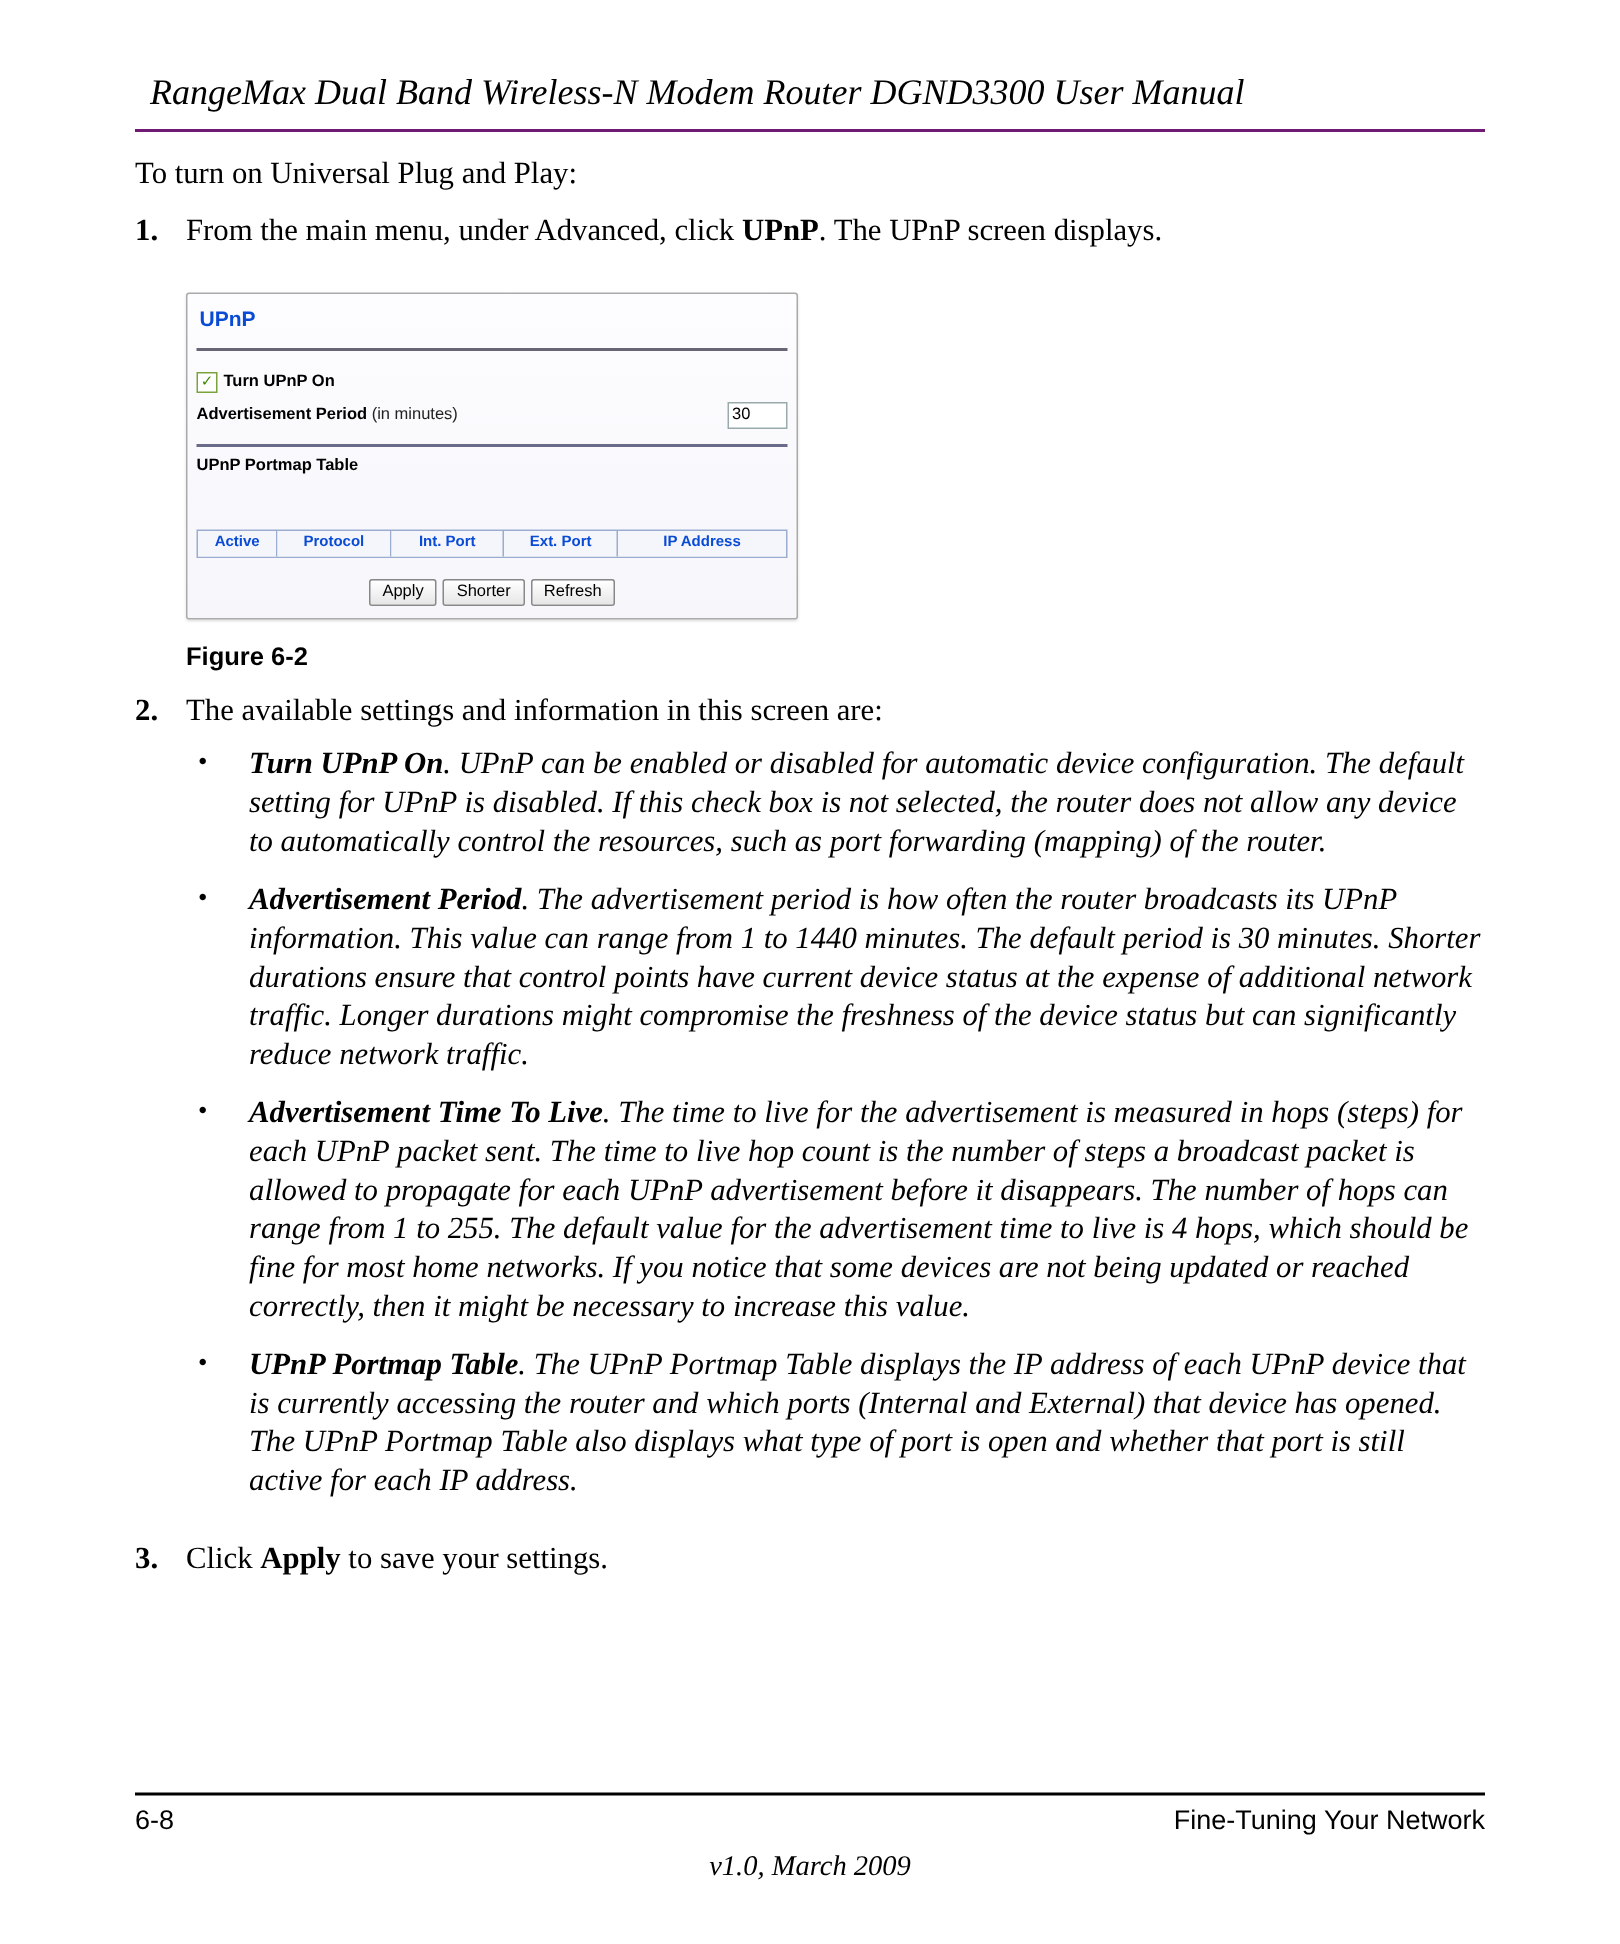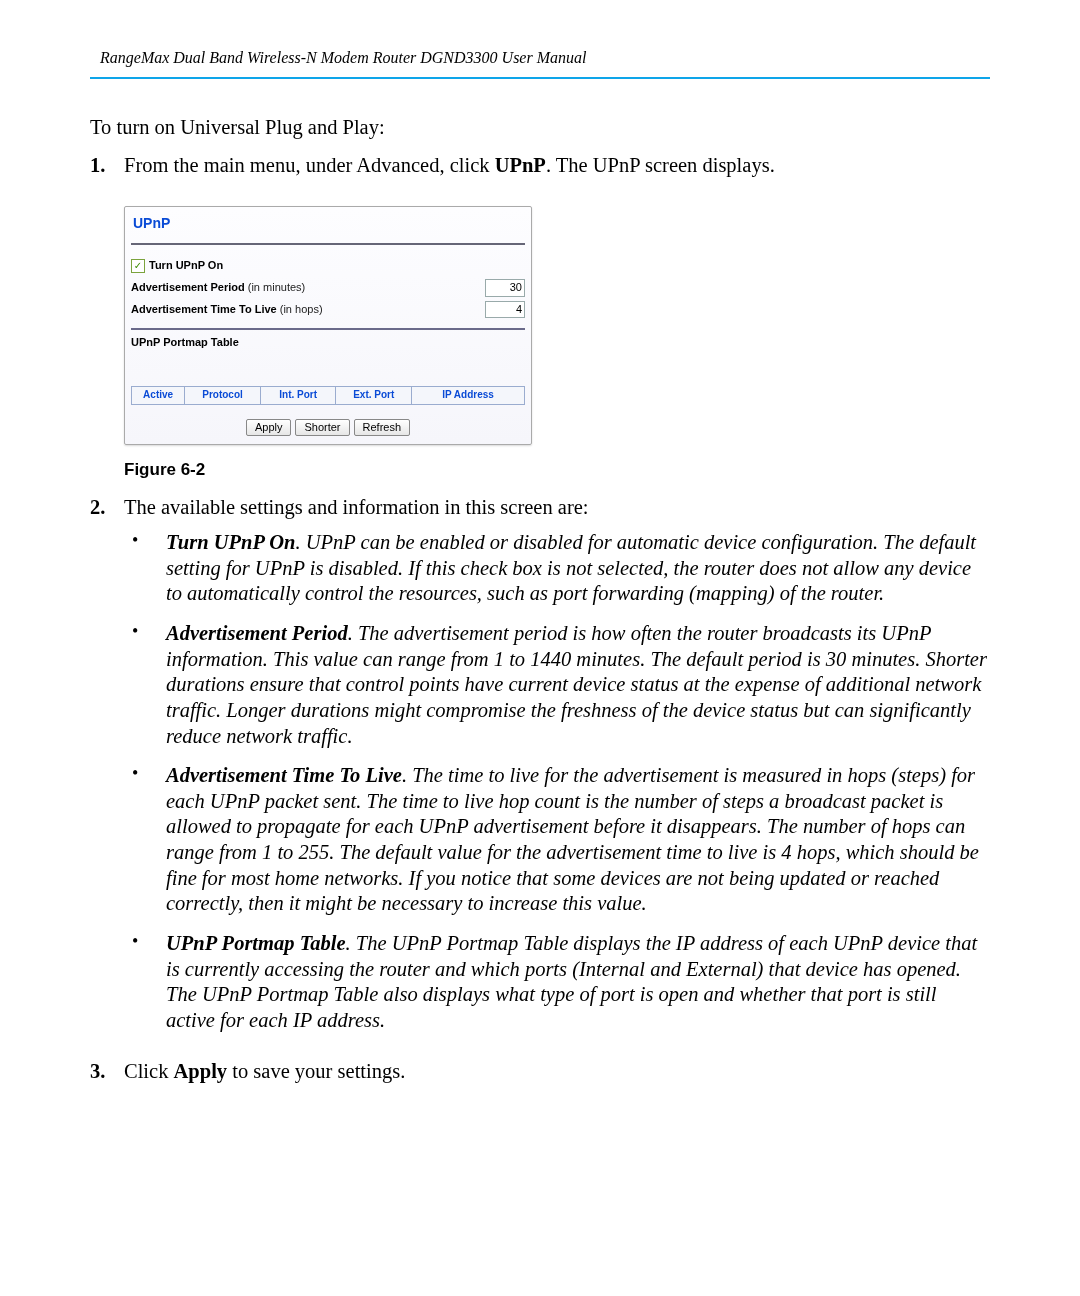--- a/index.html
+++ b/index.html
@@ -12,27 +12,27 @@
     width: 1080px;
     height: 1296px;
     position: relative;
     box-sizing: border-box;
     padding: 44px 90px 40px 90px;
     display: flex;
     flex-direction: column;
   }
   .run-head {
     font-style: italic;
-    font-size: 16px;
+    font-size: 24px;
     padding: 5px 0 10px 10px;
-    border-bottom: 2px solid #0ea5e9;
+    border-bottom: 2px solid #701a75;
   }
   .body {
     flex: 1 1 auto;
-    padding-top: 36px;
+    padding-top: 16px;
     font-size: 20.5px;
     line-height: 1.25;
   }
   .para { margin: 0 0 12px 0; }
   .ol { list-style: none; padding: 0; margin: 0; }
   .ol > li { display: flex; margin: 0 0 12px 0; }
   .ol > li > .num { flex: 0 0 34px; font-weight: bold; }
   .ol > li > .txt { flex: 1 1 auto; }
   .bold { font-weight: bold; }
   .figure-wrap { margin: 28px 0 10px 34px; }
@@ -85,21 +85,21 @@
     align-items: center;
     margin-bottom: 4px;
     gap: 20px;
   }
   .upnp-input {
     width: 34px;
     border: 1px solid #9aa;
     background: #fff;
     font-size: 11px;
     padding: 1px 2px;
-    text-align: right;
+    text-align: left;
   }
   .upnp-sep {
     border-top: 2px solid #6a6a8a;
     margin: 10px 0 4px 0;
   }
   .upnp-subtitle { font-weight: bold; margin: 6px 0 2px 0; }
   .portmap {
     border: 1px solid #9aaccf;
     display: flex;
     margin-top: 36px;
@@ -179,26 +179,20 @@
           <span class="upnp-label-bold">Turn UPnP On</span>
         </div>
 
         <div class="upnp-field-row">
           <span>
             <span class="upnp-label-bold">Advertisement Period</span><span class="greylight"> (in minutes)</span>
           </span>
           <span class="upnp-input">30</span>
         </div>
 
-        <div class="upnp-field-row">
-          <span>
-            <span class="upnp-label-bold">Advertisement Time To Live</span><span class="greylight"> (in hops)</span>
-          </span>
-          <span class="upnp-input">4</span>
-        </div>
 
         <div class="upnp-sep"></div>
         <div class="upnp-subtitle">UPnP Portmap Table</div>
         <div class="portmap">
           <div>Active</div>
           <div>Protocol</div>
           <div>Int. Port</div>
           <div>Ext. Port</div>
           <div>IP Address</div>
         </div>
@@ -240,13 +234,20 @@
       </li>
       <li>
         <span class="num">3.</span>
         <span class="txt">
           <span>Click </span><span class="bold">Apply</span><span> to save your settings.</span>
         </span>
       </li>
     </ol>
   </div>
 
+  <div>
+    <div class="footer">
+      <span>6-8</span>
+      <span>Fine-Tuning Your Network</span>
+    </div>
+    <div class="version">v1.0, March 2009</div>
+  </div>
 </div>
 
 </body></html>

